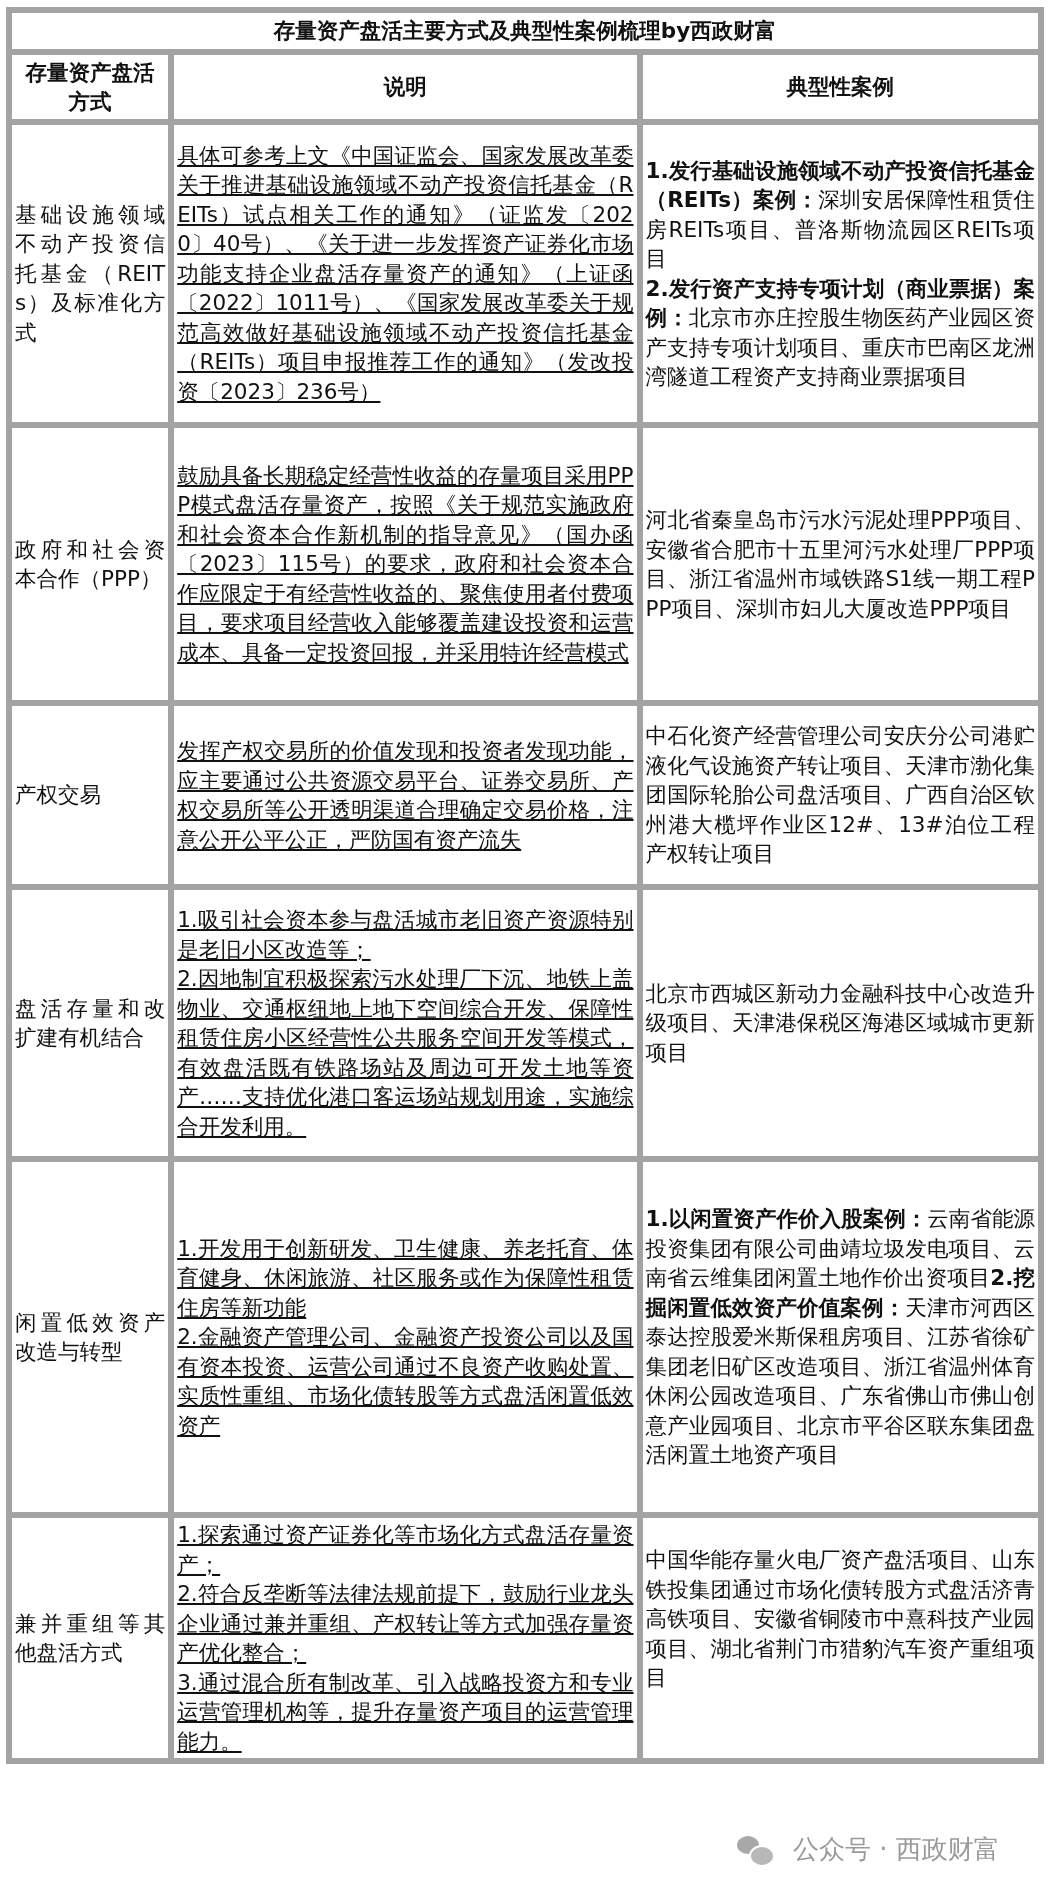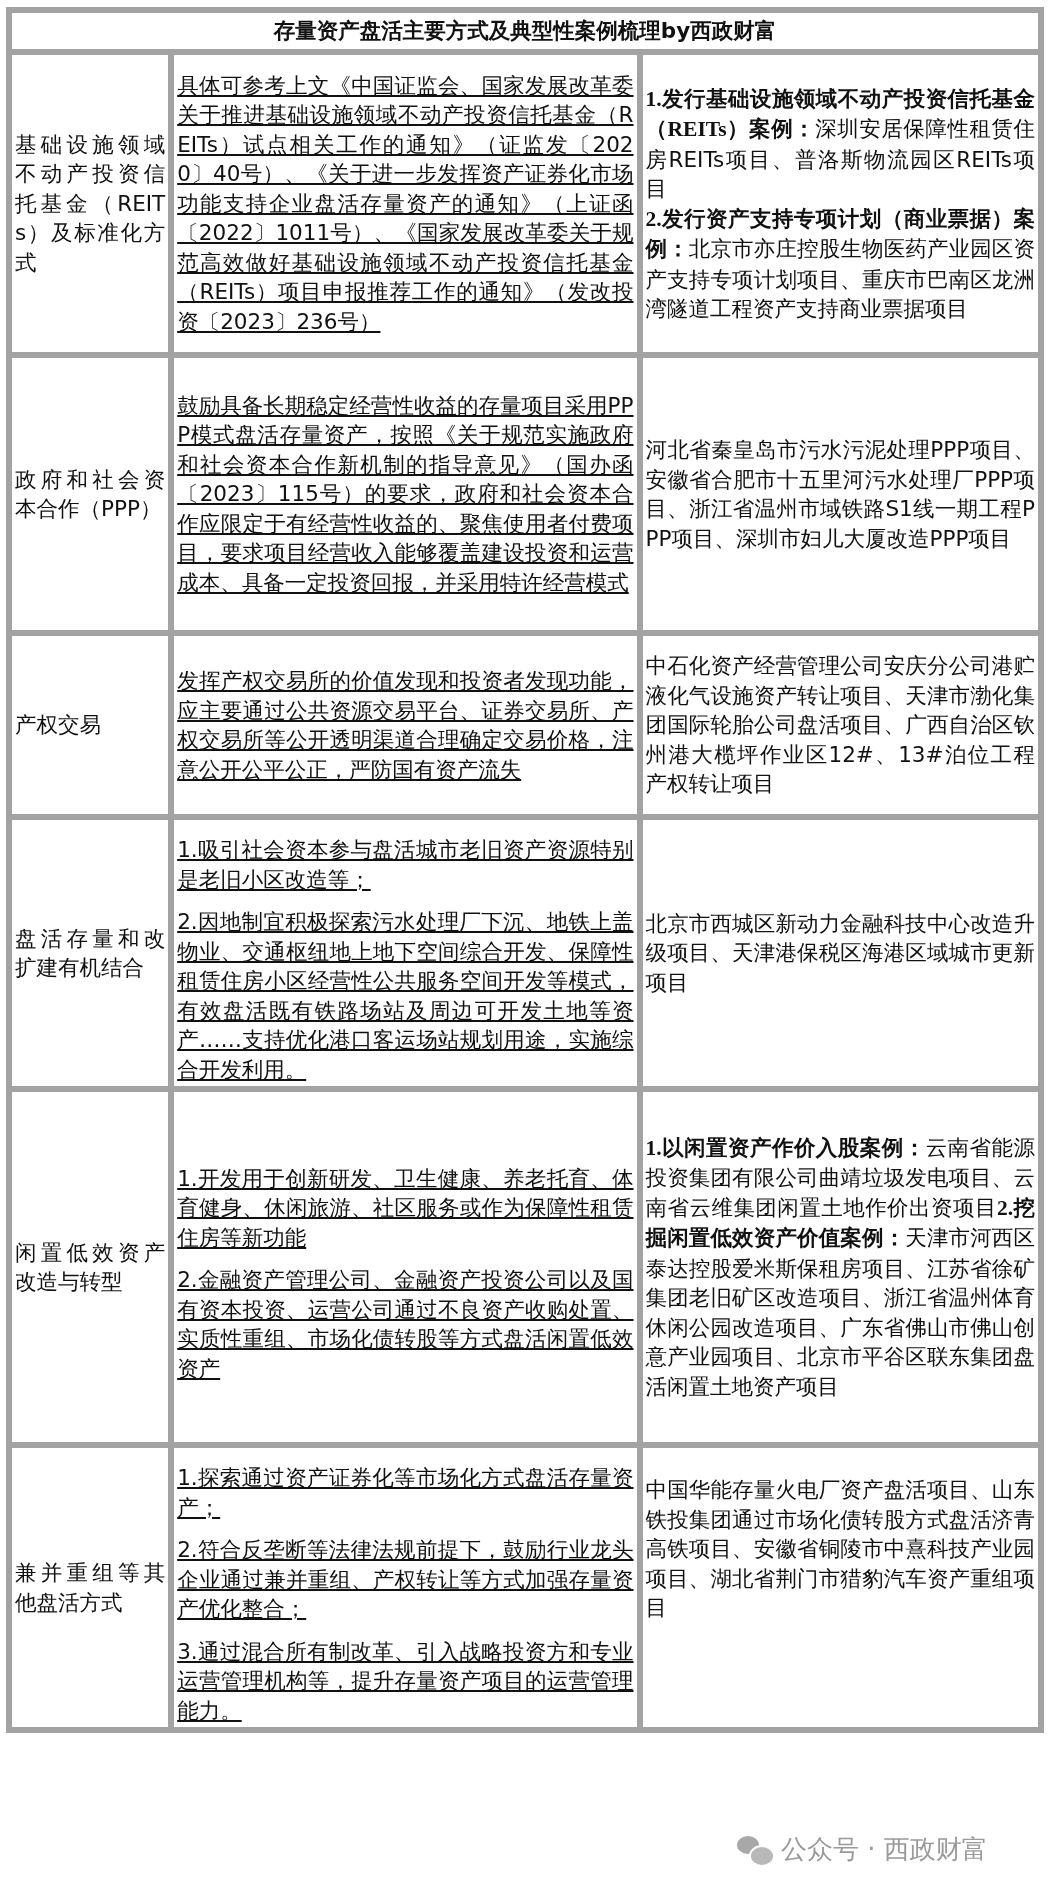--- a/index.html
+++ b/index.html
@@ -10,39 +10,44 @@
   table.main td, table.main th { border: 6px solid #a3a3a3; padding: 2px 3px;
          vertical-align: middle; font-size: 21.5px; line-height: 29.5px;
          word-break: break-all; overflow: hidden; }
   .title-cell { height: 32px; text-align: center; font-weight: bold;
          font-size: 22px; line-height: 30px; }
   .head-cell { height: 60px; text-align: center; font-weight: bold; font-size: 22px; line-height: 30px; }
   .method { text-align: justify; text-align-last: left; margin-top: 28px; }
   .desc { text-align: justify; text-decoration: underline; }
   .case { text-align: justify; }
   .c1 { width: 160px; } .c2 { width: 462px; } .c3 { width: 396px; }
-  .b { font-weight: bold; font-family: Liberation Serif, serif; }
-  .line { display: block; margin-top: 13px; }
+  .b { font-weight: bold; }
+  .line { display: block; }
   .watermark { position: absolute; left: 737px; top: 1832px; font-size: 26px;
-         color: #9a9a9a; display: flex; align-items: center; gap: 8px; }
+         color: #9a9a9a; display: flex; align-items: center; gap: 20px; }
   .wm-icon { width: 36px; height: 28px; position: relative; }
   .wm-icon span { position: absolute; border-radius: 50%; background: #a8a8a8; }
 </style>
 </head>
 <body>
 
 <table class="main">
   <colgroup>
     <col class="c1">
       <col class="c2">
       <col class="c3">
   </colgroup>
   <tbody>
       <tr>
     <td colspan="3" class="title-cell">存量资产盘活主要方式及典型性案例梳理by西政财富</td>
+  </tr>
+  <tr>
+    <td class="head-cell">存量资产盘活方式</td>
+    <td class="head-cell">说明</td>
+    <td class="head-cell">典型性案例</td>
   </tr>
 
   <tr style="height:303px">
     <td class="method">基础设施领域不动产投资信托基金（REITs）及标准化方式</td>
     <td class="desc">具体可参考上文《中国证监会、国家发展改革委关于推进基础设施领域不动产投资信托基金（REITs）试点相关工作的通知》（证监发〔2020〕40号）、《关于进一步发挥资产证券化市场功能支持企业盘活存量资产的通知》（上证函〔2022〕1011号）、《国家发展改革委关于规范高效做好基础设施领域不动产投资信托基金（REITs）项目申报推荐工作的通知》（发改投资〔2023〕236号）</td>
     <td class="case">
       <span class="b">1.发行基础设施领域不动产投资信托基金（REITs）案例：</span><span>深圳安居保障性租赁住房REITs项目、普洛斯物流园区REITs项目</span><br>
       <span class="b">2.发行资产支持专项计划（商业票据）案例：</span><span>北京市亦庄控股生物医药产业园区资产支持专项计划项目、重庆市巴南区龙洲湾隧道工程资产支持商业票据项目</span>
     </td>
   </tr>

